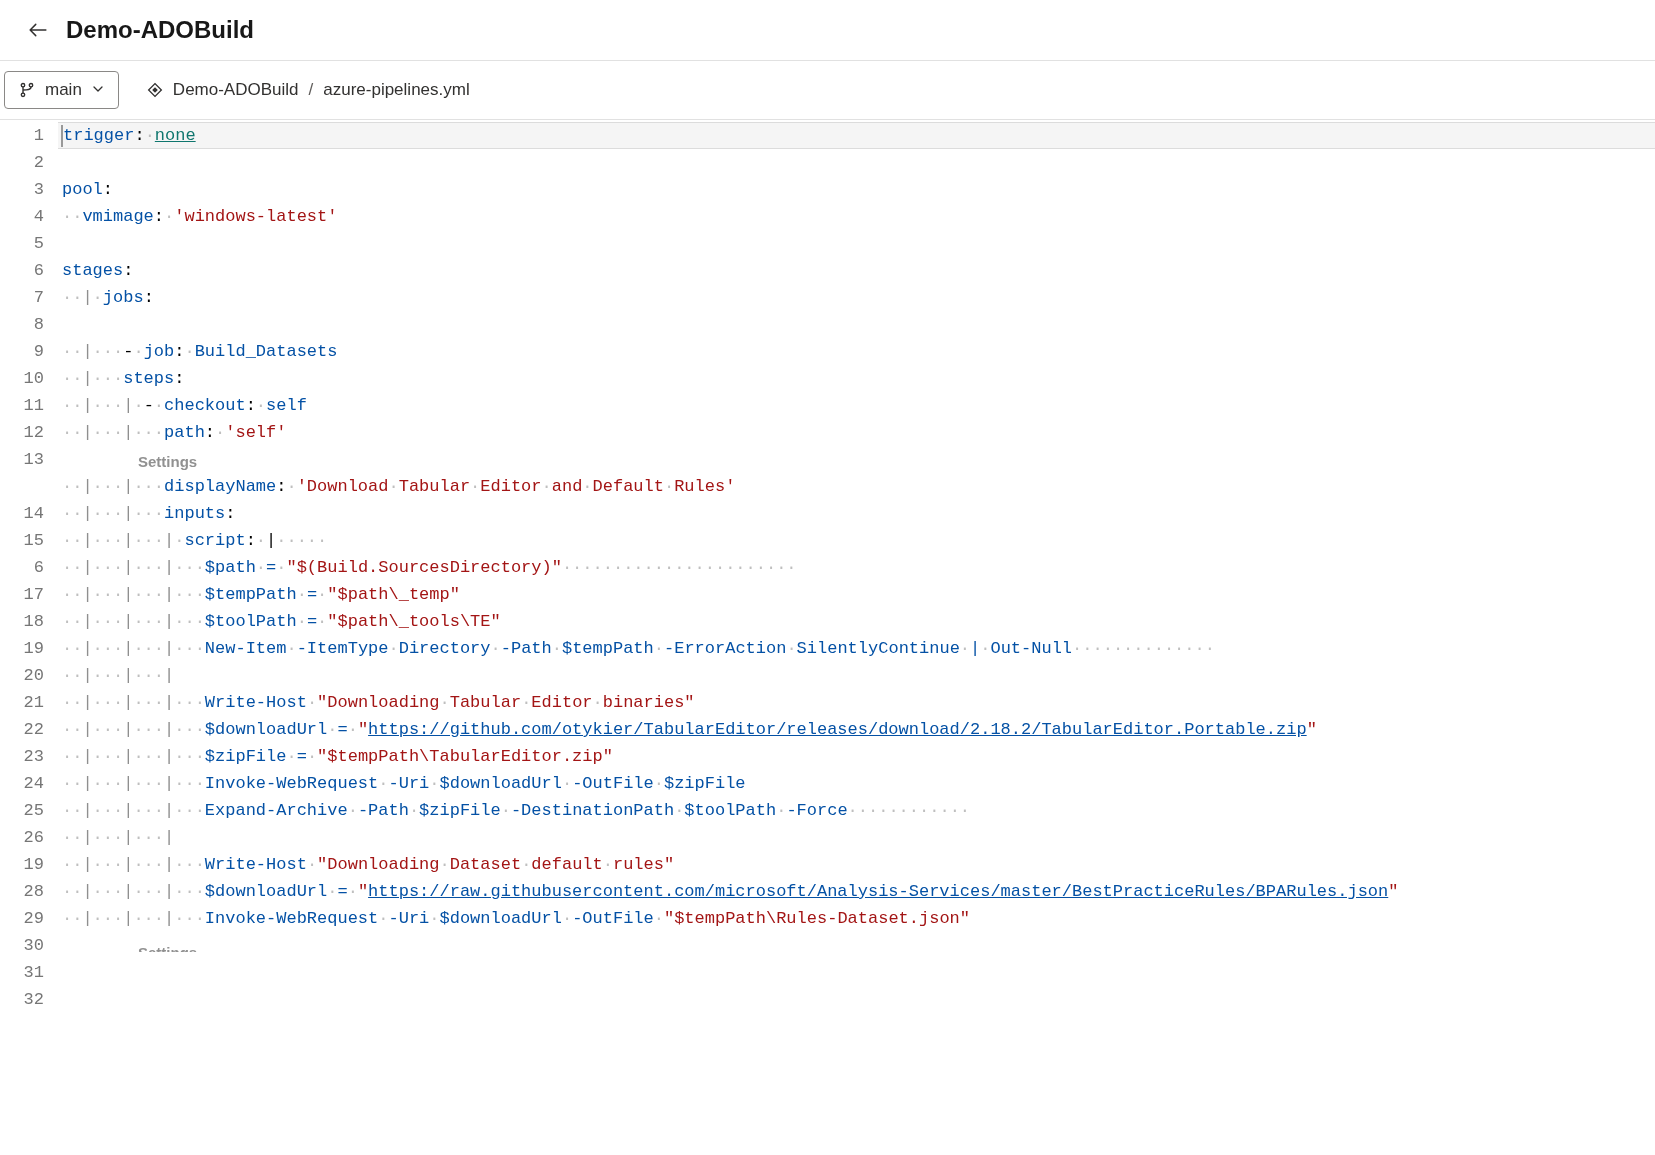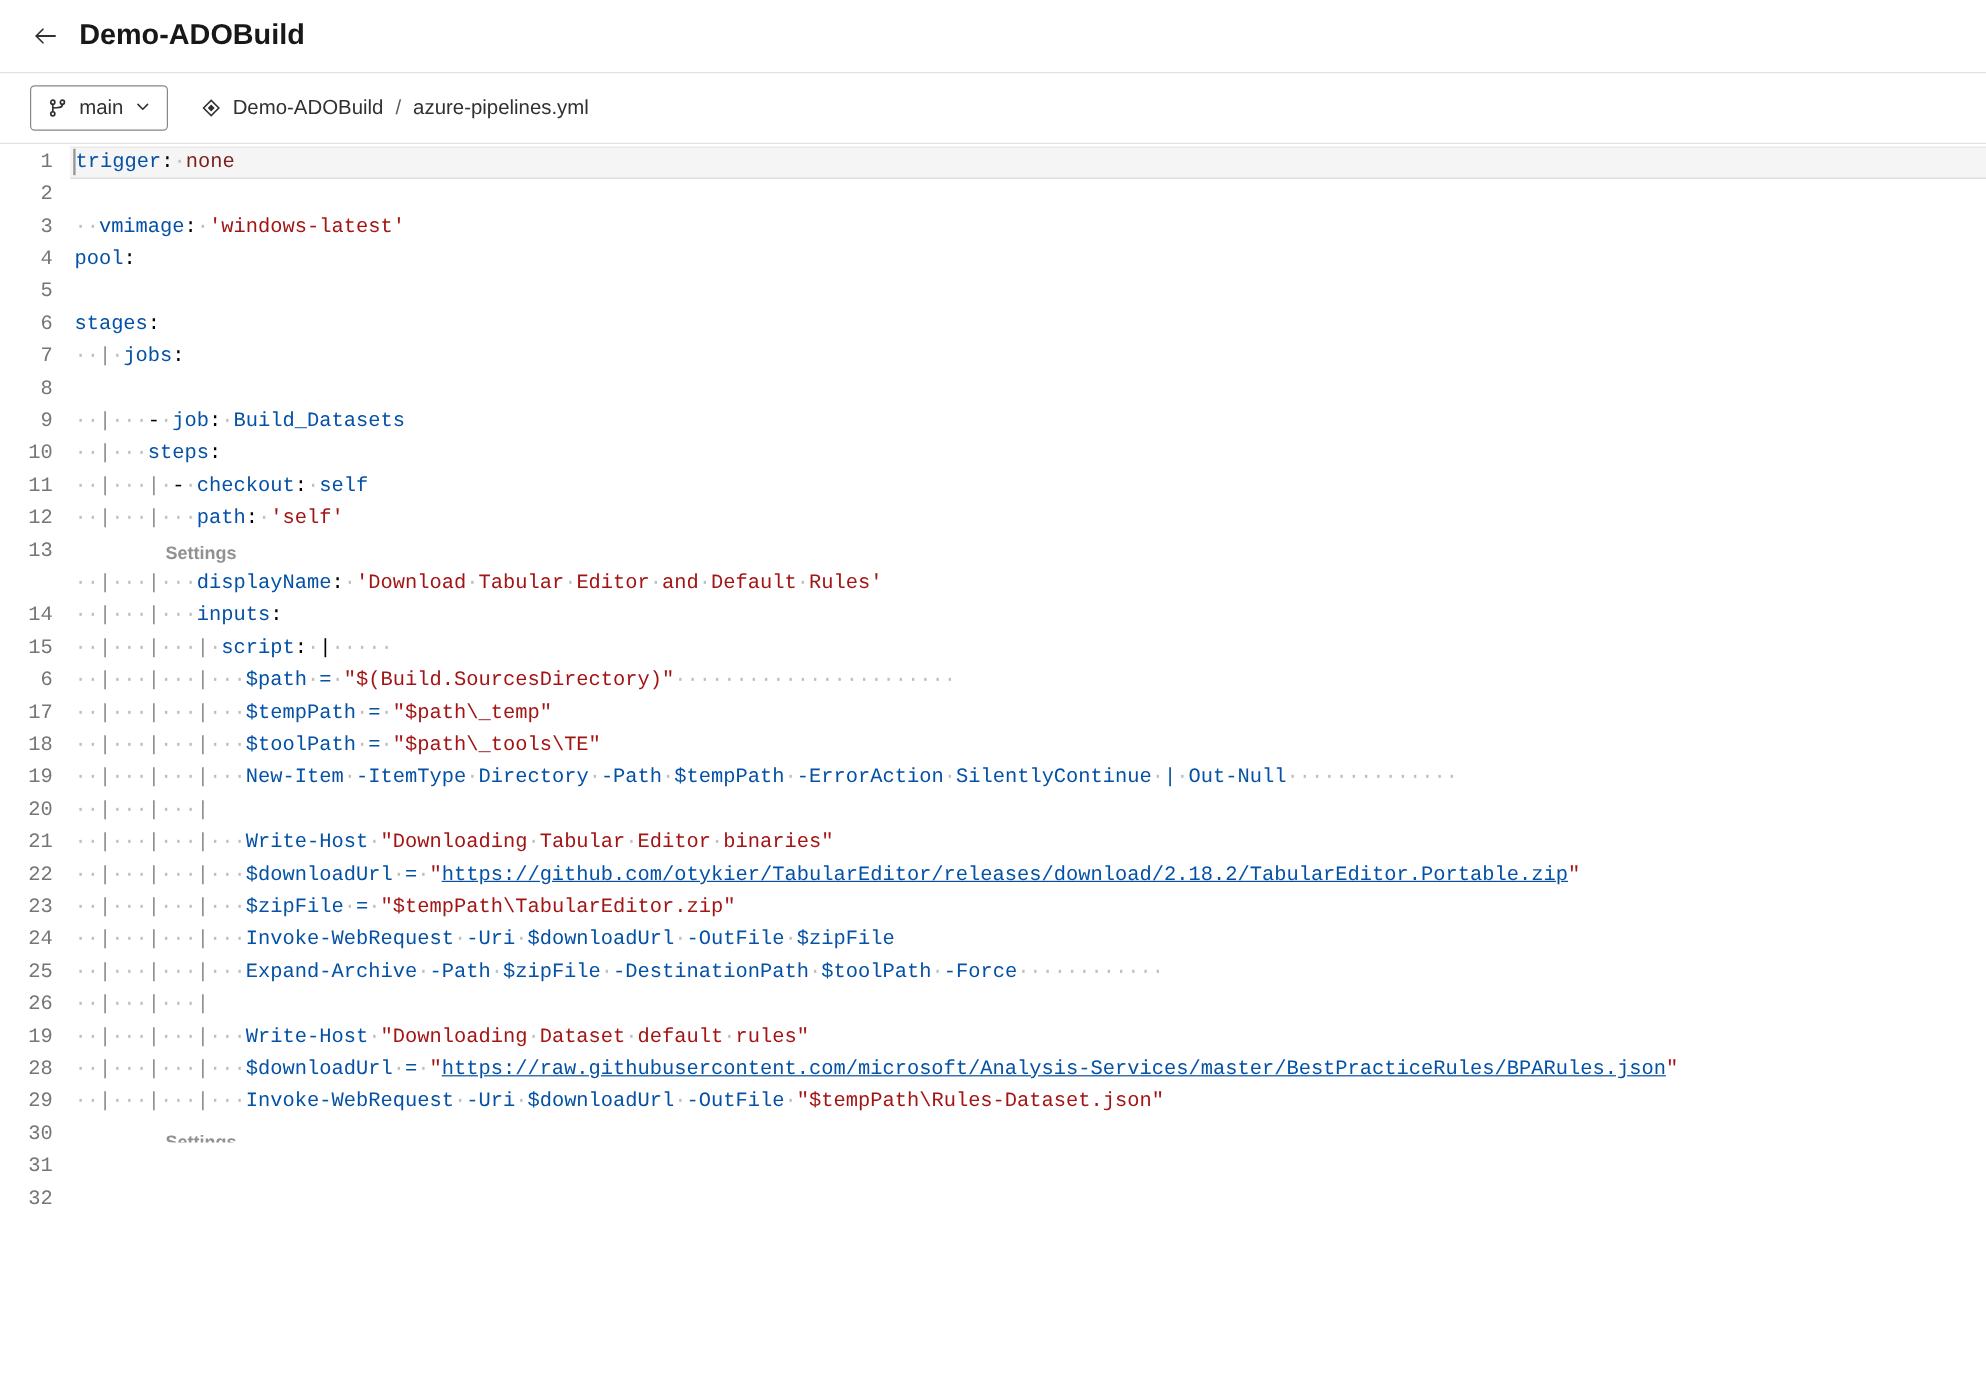--- a/index.html
+++ b/index.html
@@ -4,42 +4,42 @@
 <style>
   * { margin:0; padding:0; box-sizing:border-box; }
   body { font-family:"Segoe UI",-apple-system,BlinkMacSystemFont,sans-serif; background:#fff; color:#323130; }
 
   
   .header { display:flex; align-items:center; padding:14px 22px; }
   .back-btn { width:32px; height:32px; display:flex; align-items:center; justify-content:center; cursor:pointer; border-radius:4px; margin-right:12px; }
   .title { font-size:24px; font-weight:600; color:#181818; }
 
   
-  .toolbar-row { display:flex; align-items:center; padding:10px 25px; gap:28px; border-top:1px solid #e1e1e1; }
+  .toolbar-row { display:flex; align-items:center; padding:10px 4px; gap:28px; border-top:1px solid #e1e1e1; }
   .branch-btn { display:flex; align-items:center; gap:10px; border:1px solid #8a8886; border-radius:4px; padding:8px 14px; background:#fff; cursor:pointer; font-size:17px; color:#323130; }
   .crumbs { display:flex; align-items:center; gap:10px; font-size:17px; color:#323130; }
   .crumb-sep { color:#605e5c; }
   .crumb-file { font-weight:400; }
   .crumb-repo { color:#323130; }
 
   
   .editor-wrap { border-top:1px solid #e1e1e1; display:flex; font-family:Menlo,Consolas,"Courier New",monospace; font-size:17px; line-height:27px; color:#000; position:relative; padding-top:2px; }
   .gutter { text-align:right; padding:0 14px 0 10px; color:#767676; user-select:none; flex-shrink:0; min-width:58px; }
   .gutter div { height:27px; }
   .codepane { flex:1; position:relative; overflow:hidden; }
   .line { height:27px; white-space:pre; position:relative; padding-left:4px;}
   .line.active { background:#f5f5f5; box-shadow:inset 0 1px 0 #dcdcdc, inset 0 -1px 0 #dcdcdc; }
   .line.active .cursor { border-left:2px solid #999; margin-left:-1px; display:inline-block; height:22px; vertical-align:middle; }
 
   .k  { color:#0451a5; } 
   .v  { color:#0451a5; } 
   .s  { color:#a31515; } 
   .p  { color:#000; }
   .ws { color:#bfbfbf; } 
-  .fv { color:#7f1d1d; } 
+  .fv { color:#0f766e;text-decoration:underline; } 
   .u  { text-decoration:underline; color:#0451a5; } 
   .bar { color:#8f8f8f; }
   .codelens-label { position:absolute; top:-4px; }
   .line.settings-gap { height:27px;font-weight:bold; }
 
   .diamond-icon svg, .branch-icon svg, .back-btn svg { display:block; }
 </style>
 </head>
 <body>
 
@@ -118,22 +118,22 @@
       <div>28</div>
       <div>29</div>
       <div>30</div>
       <div>31</div>
       <div>32</div>
       <div style="height: 20px;"></div>
     </div>
   <div class="codepane">
       <div class="line active"><span class="cursor"></span><span class="k">trigger</span><span class="p">:</span><span class="ws">·</span><span class="fv">none</span></div>
       <div class="line"></div>
+      <div class="line"><span class="k">pool</span><span class="p">:</span></div>
       <div class="line"><span class="ws">··</span><span class="k">vmimage</span><span class="p">:</span><span class="ws">·</span><span class="s">'windows-latest'</span></div>
-      <div class="line"><span class="k">pool</span><span class="p">:</span></div>
       <div class="line"></div>
       <div class="line"><span class="k">stages</span><span class="p">:</span></div>
       <div class="line"><span class="ws">··</span><span class="bar">|</span><span class="ws">·</span><span class="k">jobs</span><span class="p">:</span></div>
       <div class="line"></div>
       <div class="line"><span class="ws">··</span><span class="bar">|</span><span class="ws">···</span><span class="p">-</span><span class="ws">·</span><span class="k">job</span><span class="p">:</span><span class="ws">·</span><span class="v">Build_Datasets</span></div>
       <div class="line"><span class="ws">··</span><span class="bar">|</span><span class="ws">···</span><span class="k">steps</span><span class="p">:</span></div>
       <div class="line"><span class="ws">··</span><span class="bar">|</span><span class="ws">···</span><span class="bar">|</span><span class="ws">·</span><span class="p">-</span><span class="ws">·</span><span class="k">checkout</span><span class="p">:</span><span class="ws">·</span><span class="v">self</span></div>
       <div class="line"><span class="ws">··</span><span class="bar">|</span><span class="ws">···</span><span class="bar">|</span><span class="ws">···</span><span class="k">path</span><span class="p">:</span><span class="ws">·</span><span class="s">'self'</span></div>
       <div class="line settings-gap"><span class="codelens-label" style="position: relative; font-family: &quot;Segoe UI&quot;, sans-serif; font-size: 15px; color: rgb(145, 145, 145); padding-left: 76px; top: 2px;">Settings</span></div>
       <div class="line"><span class="ws">··</span><span class="bar">|</span><span class="ws">···</span><span class="bar">|</span><span class="ws">···</span><span class="k">displayName</span><span class="p">:</span><span class="ws">·</span><span class="s">'Download</span><span class="ws">·</span><span class="s">Tabular</span><span class="ws">·</span><span class="s">Editor</span><span class="ws">·</span><span class="s">and</span><span class="ws">·</span><span class="s">Default</span><span class="ws">·</span><span class="s">Rules'</span></div>

